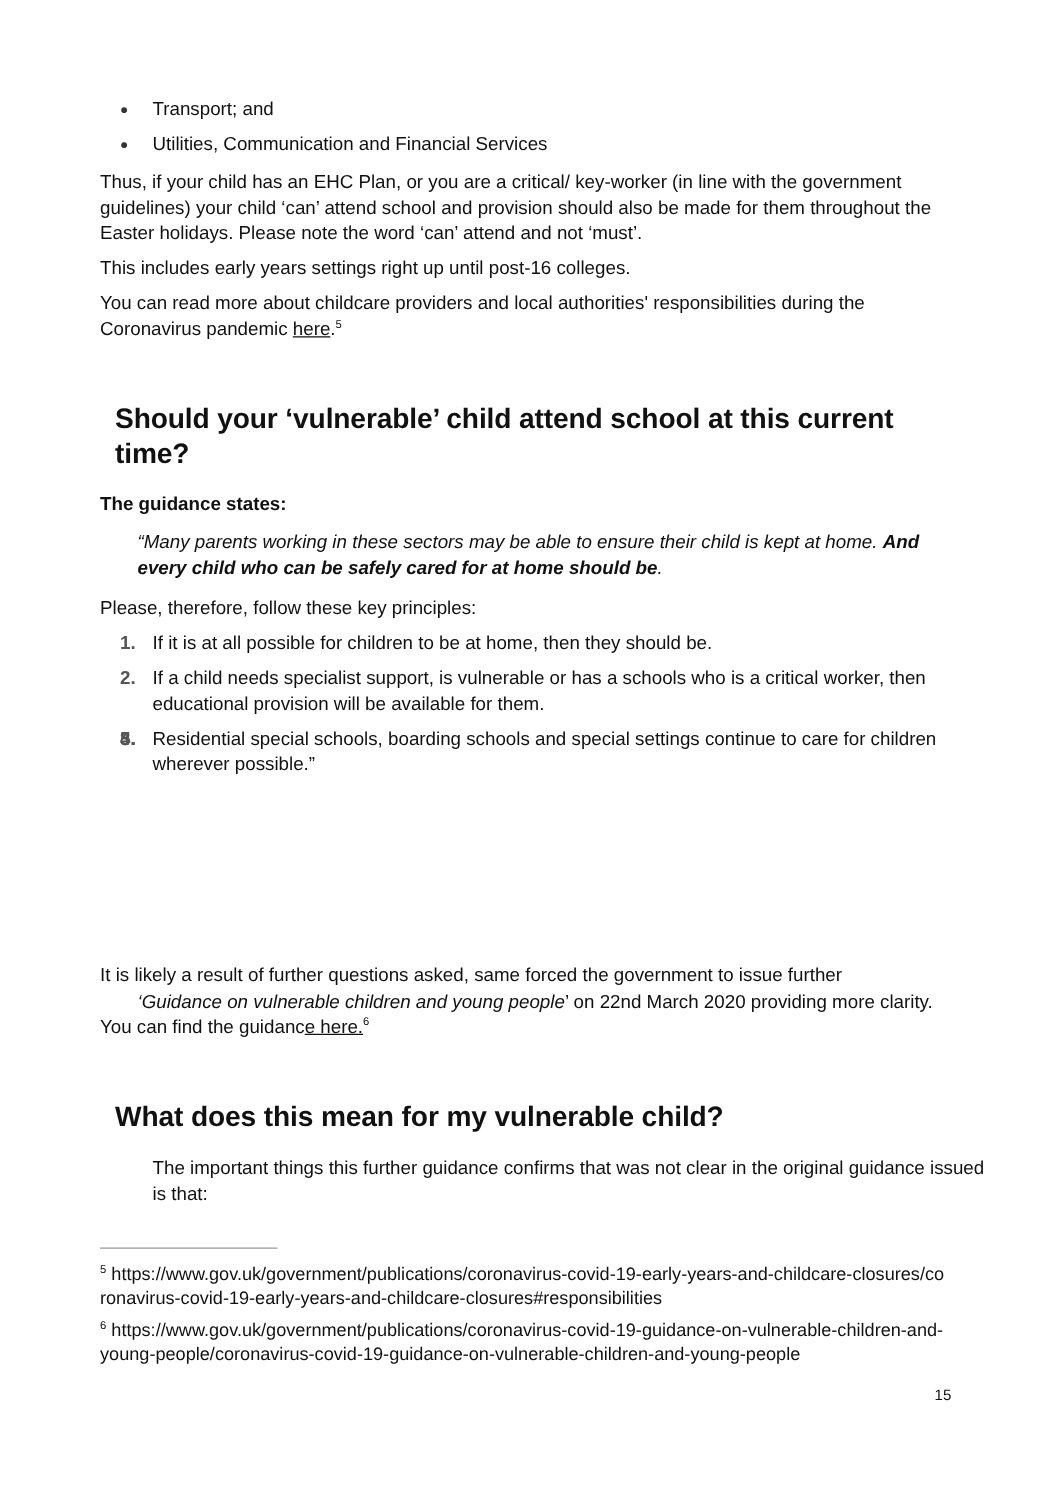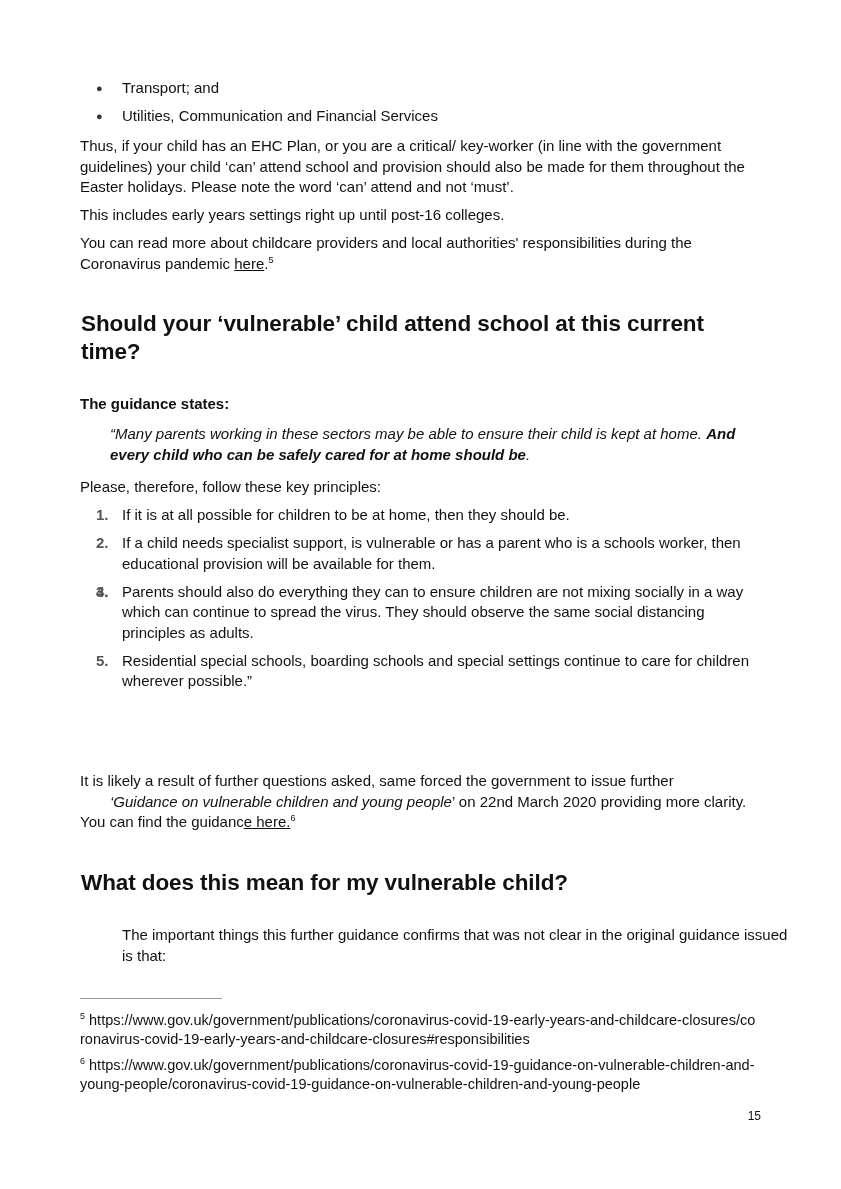--- a/index.html
+++ b/index.html
@@ -3,21 +3,21 @@
 <meta charset="utf-8">
 <style>
   html, body { margin: 0; padding: 0; background: #ffffff; }
   body { width: 841px; height: 1189px; position: relative; overflow: hidden;
          font-family: "Liberation Sans", sans-serif; color: #111; }
   p { margin: 0; font-size: 15px; line-height: 20.5px; }
   .bullets { position: absolute; left: 80px; top: 78px; }
   .bullet { position: relative; padding-left: 42px; font-size: 15px; height: 28px; line-height: 20px; }
   .bullet .dot { position: absolute; left: 16px; top: 0; font-size: 11px; color: #333; }
   .abs { position: absolute; left: 80px; width: 690px; }
-  h2 { margin: 1px; font-size: 22.5px; font-weight: bold; line-height: 28px; letter-spacing: -0.1px; }
+  h2 { margin: 12px; font-size: 22.5px; font-weight: bold; line-height: 28px; letter-spacing: -0.1px; }
   .bold { font-weight: bold; }
   .ital { font-style: italic; margin-left: 30px; }
   u { text-decoration: underline; }
   sup { font-size: 9px; vertical-align: super; line-height: 0; }
   ol.principles { list-style: none; margin: 0; padding: 0; }
   ol.principles li { position: relative; padding-left: 42px; font-size: 15px; line-height: 20.5px; margin-bottom: 7.5px; }
   ol.principles li .num { position: absolute; left: 16px; top: 0; font-weight: bold; color: #555; }
   .rule { position: absolute; left: 80px; top: 998px; width: 142px; height: 1px; background: #999; }
   .fn { position: absolute; left: 80px; width: 680px; font-size: 14.5px; line-height: 19px; }
   .fn sup { font-size: 9px; }
@@ -61,23 +61,23 @@
   <p class="ital"><span>“Many parents working in these sectors may be able to ensure their child is kept at home. </span><span class="bold">And every child who can be safely cared for at home should be</span><span>.</span></p>
 </div>
 
 <div class="abs" style="top:477px;">
   <p>Please, therefore, follow these key principles:</p>
 </div>
 
 <div class="abs" style="top:505px; width:680px;">
   <ol class="principles">
     <li><span class="num">1.</span><span>If it is at all possible for children to be at home, then they should be.</span></li>
-    <li><span class="num">2.</span><span>If a child needs specialist support, is vulnerable or has a parent who is a schools worker, then educational provision will be available for them.</span></li>
+    <li><span class="num">2.</span><span>If a child needs specialist support, is vulnerable or has a schools who is a critical worker, then educational provision will be available for them.</span></li>
     <li><span class="num">3.</span></li>
-    <li><span class="num">4.</span><span>Parents should also do everything they can to ensure children are not mixing socially in a way which can continue to spread the virus. They should observe the same social distancing principles as adults.</span></li>
+    <li><span class="num">4.</span></li>
     <li><span class="num">5.</span><span>Residential special schools, boarding schools and special settings continue to care for children wherever possible.”</span></li>
   </ol>
 </div>
 
 <div class="abs" style="top:771px; width:680px;">
   <p><span>It is likely a result of further questions asked, same forced the government to issue further </span><span class="ital">‘Guidance on vulnerable children and young people</span><span>’ on 22nd March 2020 providing more clarity. You can find the guidanc</span><u>e here.</u><sup>6</sup></p>
 </div>
 
 <div class="abs" style="top:868px;">
   <h2>What does this mean for my vulnerable child?</h2>

